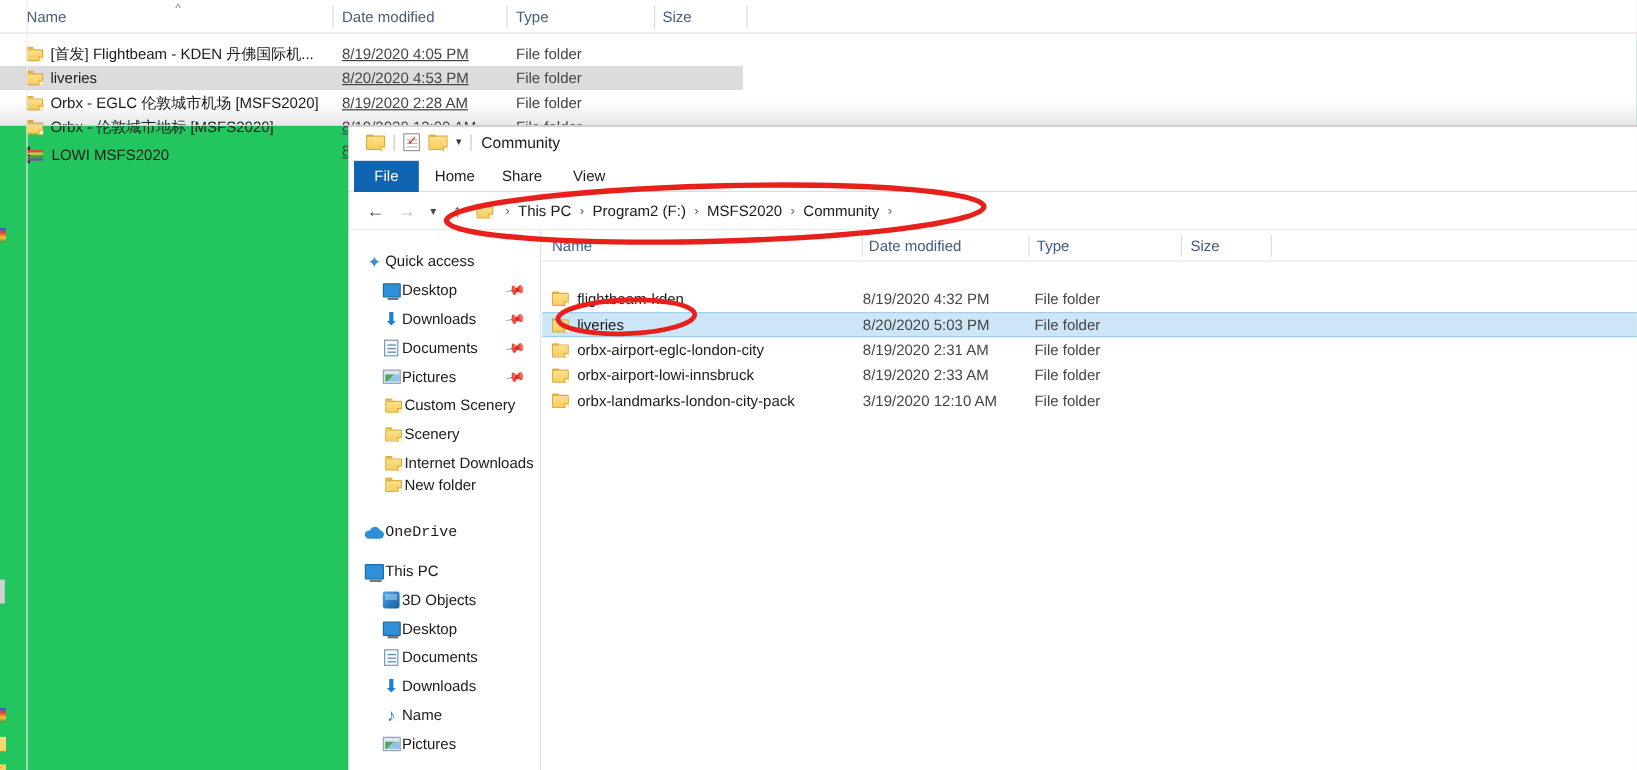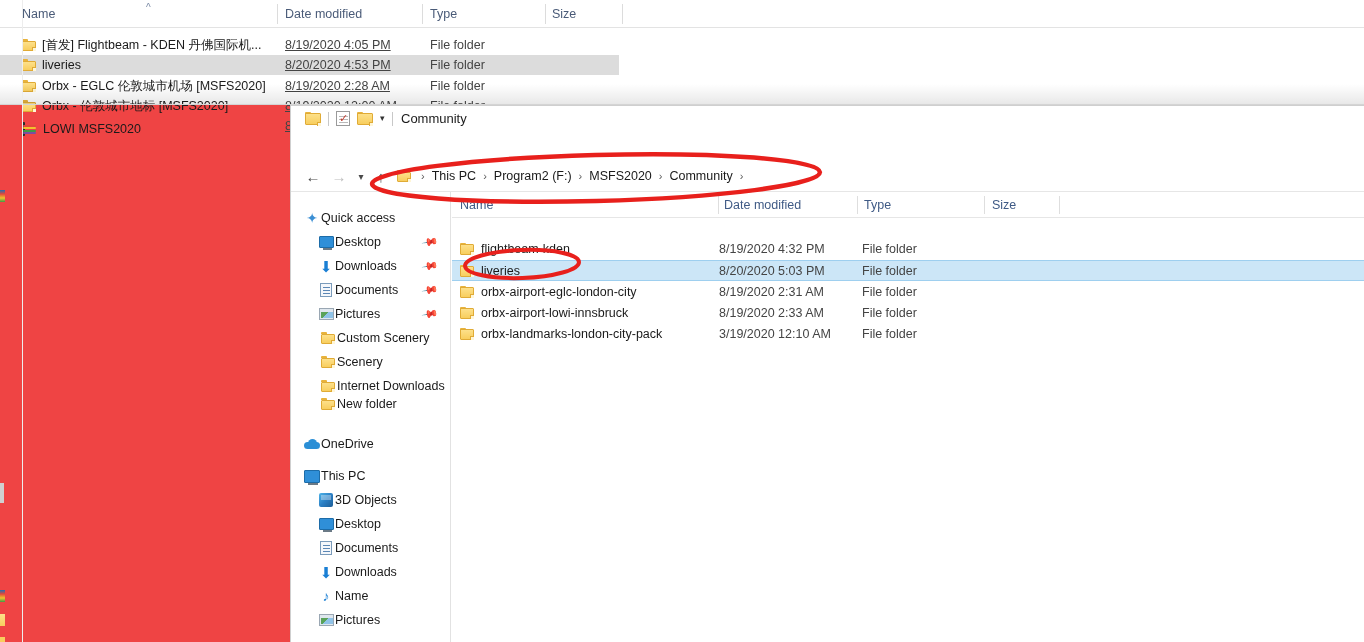--- a/index.html
+++ b/index.html
@@ -3,21 +3,21 @@
 <meta charset="utf-8">
 <style>
   * { box-sizing: border-box; }
   html, body {
     margin: 0; padding: 0;
     width: 1364px; height: 642px;
     overflow: hidden;
     background: #ffffff;
     font-family: "Liberation Sans", sans-serif;
   }
-  #root { position: relative; width: 1364px; height: 642px; background:#ef4444; }
+  #root { position: relative; width: 1364px; height: 642px; background:#22c55e; }
 
   
   .bg-window { position:absolute; left:0; top:0; width:1364px; height:105px; background:#fff; }
   .bg-header { position:absolute; left:0; top:0; width:1364px; height:28px;
                background:#fff; border-bottom:1px solid #e3e3e3; }
   .bg-hdr-cell { position:absolute; top:0; height:28px; display:flex; align-items:center;
                  font-size:12.5px; color:#4a5b78; }
   .bg-hdr-div { position:absolute; top:4px; width:1px; height:20px; background:#dcdcdc; }
   .bg-sortarrow { position:absolute; left:146px; top:2px; font-size:10px; color:#7a8aa5; }
 
@@ -249,20 +249,26 @@
             <span class="tab"></span>
             <span class="body"></span>
             <span class="fold"></span>
           </span>
         <span class="qat-caret">▾</span>
         <span class="sep"></span>
       </div>
       <div class="fg-title">Community</div>
     </div>
 
+    <div class="fg-ribbon">
+      <div class="tab file" style="left:4px; width:54px;">File</div>
+      <div class="tab" style="left:62px; width:52px;">Home</div>
+      <div class="tab" style="left:118px; width:52px;">Share</div>
+      <div class="tab" style="left:174px; width:52px;">View</div>
+    </div>
 
     <div class="fg-addrbar">
       <div class="nav-btn" style="left:12px; color:#4a4a4a;">←</div>
       <div class="nav-btn" style="left:38px; color:#bdbdbd;">→</div>
       <div class="nav-btn" style="left:60px; font-size:10px; color:#4a4a4a;">▾</div>
       <div class="nav-btn" style="left:80px; color:#4a4a4a;">↑</div>
 
       <div class="crumbbox">
         <span class="folder" style="margin-right:6px;">
             <span class="tab"></span>
@@ -360,21 +366,21 @@
           <span style="width:28px;flex:0 0 28px;"></span>
             <span class="nav-ico">
               <span class="folder">
                 <span class="tab"></span>
                 <span class="body"></span>
                 <span class="fold"></span>
               </span>
             </span>
           <span>New folder</span>
         </div>
-        <div class="nav-item" style="top:240px;">
+        <div class="nav-item" style="top:240px;font-family:Liberation Mono, monospace;">
           <span style="width:12px;flex:0 0 12px;"></span>
             <span class="nav-ico">
               <span class="ico-cloud"></span>
             </span>
           <span>OneDrive</span>
         </div>
         <div class="nav-item" style="top:272px;">
           <span style="width:12px;flex:0 0 12px;"></span>
             <span class="nav-ico">
               <span class="ico-pc"></span>

